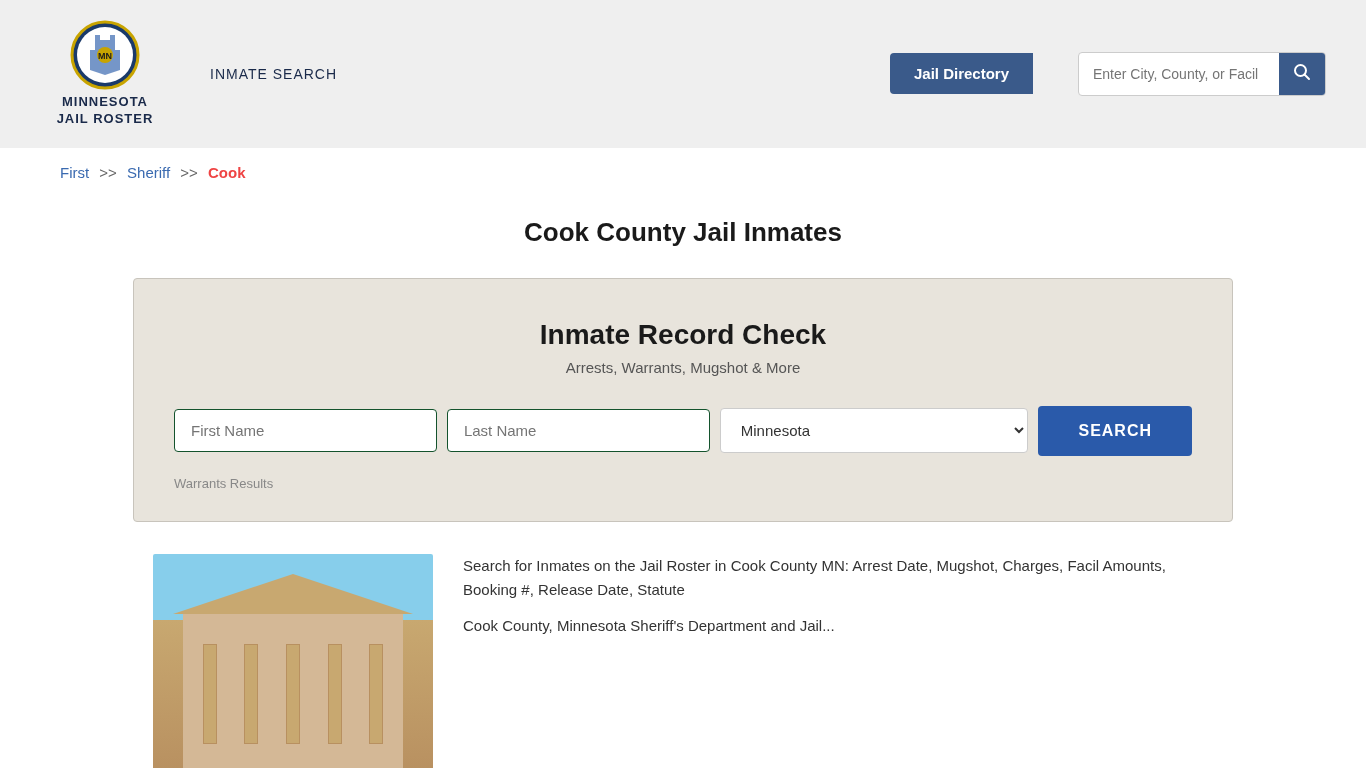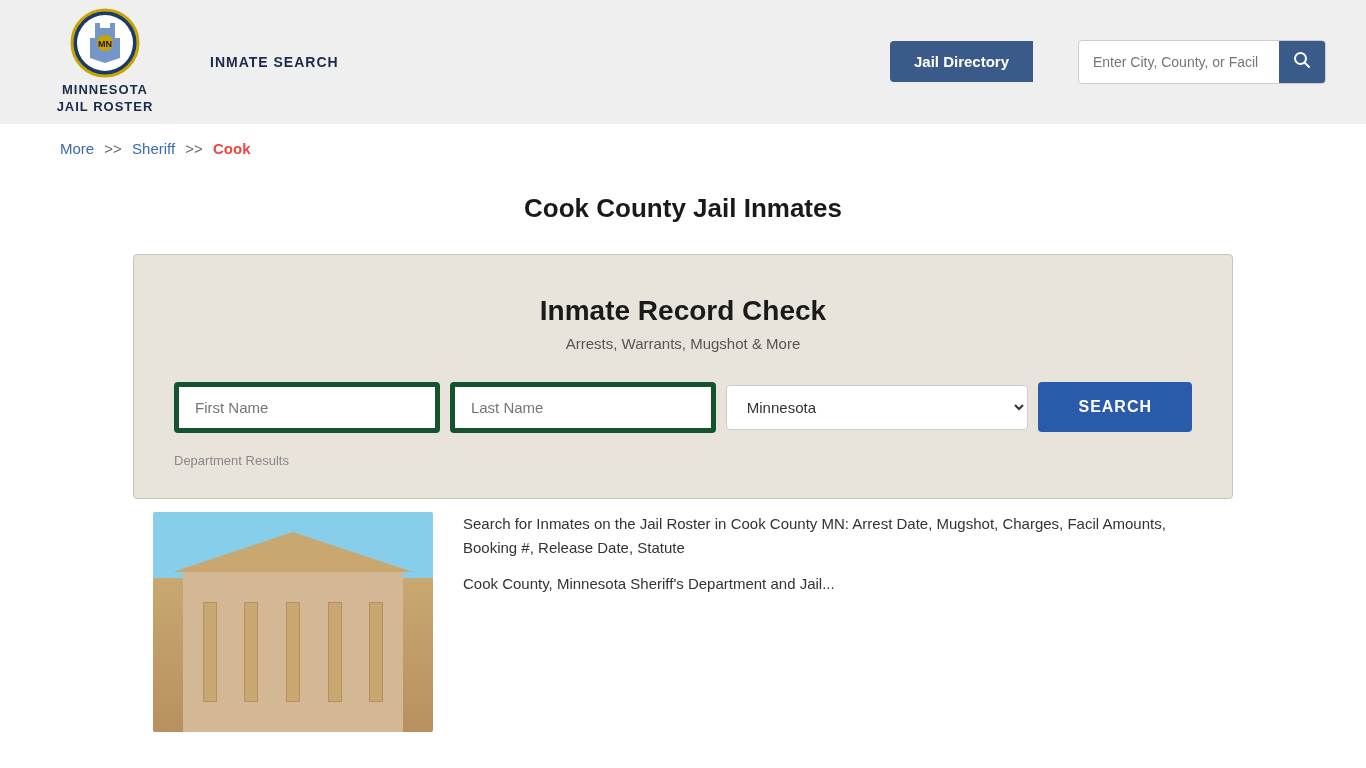--- a/index.html
+++ b/index.html
@@ -1,21 +1,21 @@
 <!DOCTYPE html>
 <html><head>
   <meta charset="utf-8">
   <style>
     * { box-sizing: border-box; margin: 0; padding: 0; }
     body { font-family: Arial, sans-serif; background: #fff; color: #333; }
 
     
     .header {
       background: #efefef;
-      padding: 8px 40px;
+      padding: 20px 40px;
       display: flex;
       align-items: center;
       gap: 30px;
       min-height: 120px;
     }
     .logo-area {
       display: flex;
       flex-direction: column;
       align-items: center;
       min-width: 130px;
@@ -29,21 +29,21 @@
       font-weight: bold;
       color: #1a2a4a;
       text-align: center;
       letter-spacing: 1px;
       line-height: 1.3;
       margin-top: 4px;
       text-transform: uppercase;
     }
     .inmate-search-link {
       font-size: 14px;
-      font-weight: bold;
+      font-weight: normal;
       color: #1a2a4a;
       text-decoration: none;
       letter-spacing: 1px;
       text-transform: uppercase;
       margin-left: 10px;
     }
     .nav-tabs {
       display: flex;
       gap: 17px;
       margin-left: auto;
@@ -111,21 +111,21 @@
     }
     .page-title-section h1 {
       font-size: 26px;
       font-weight: bold;
       color: #1a1a1a;
     }
 
     
     .record-check-box {
       max-width: 1100px;
-      margin: 0 auto 13px;
+      margin: 0 auto 32px;
       background: #e8e4dc;
       border: 1px solid #c8c4bc;
       border-radius: 4px;
       padding: 40px 40px 30px;
     }
     .record-check-box h2 {
       text-align: center;
       font-size: 28px;
       font-weight: bold;
       color: #1a1a1a;
@@ -140,21 +140,21 @@
     .record-check-form {
       display: flex;
       gap: 10px;
       align-items: center;
       margin-bottom: 20px;
     }
     .record-check-form input {
       flex: 1;
       padding: 12px 16px;
       font-size: 15px;
-      border: 5px solid #14532d;
+      border: 1px solid #14532d;
       border-radius: 4px;
       outline: none;
       color: #999;
       background: #fff;
     }
     .record-check-form select {
       flex: 1.2;
       padding: 12px 16px;
       font-size: 15px;
       border: 1px solid #ccc;
@@ -273,21 +273,21 @@
     <button>
       <svg width="18" height="18" viewBox="0 0 18 18" fill="none">
         <circle cx="7.5" cy="7.5" r="5.5" stroke="white" stroke-width="2"></circle>
         <line x1="11.5" y1="11.5" x2="16" y2="16" stroke="white" stroke-width="2" stroke-linecap="round"></line>
       </svg>
     </button>
   </div>
 </div>
 
 <div class="breadcrumb">
-  <a href="#">More</a>
+  <a href="#">First</a>
   <span class="sep">&gt;&gt;</span>
   <a href="#">Sheriff</a>
   <span class="sep">&gt;&gt;</span>
   <span class="current">Cook</span>
 </div>
 
 <div class="page-title-section">
   <h1>Cook County Jail Inmates</h1>
 </div>
 
@@ -298,21 +298,21 @@
     <input type="text" placeholder="First Name" style="">
     <input type="text" placeholder="Last Name" style="">
     <select>
       <option>Minnesota</option>
       <option>Alabama</option>
       <option>Alaska</option>
       <option>Wisconsin</option>
     </select>
     <button class="search-btn">SEARCH</button>
   </div>
-  <p class="sponsored-label">Department Results</p>
+  <p class="sponsored-label">Warrants Results</p>
 </div>
 
 <div class="content-section">
 
   <div class="building-img">
     <div class="building-facade"></div>
     <div class="building-roof"></div>
     <div class="building-columns">
       <div class="column"></div>
       <div class="column"></div>

